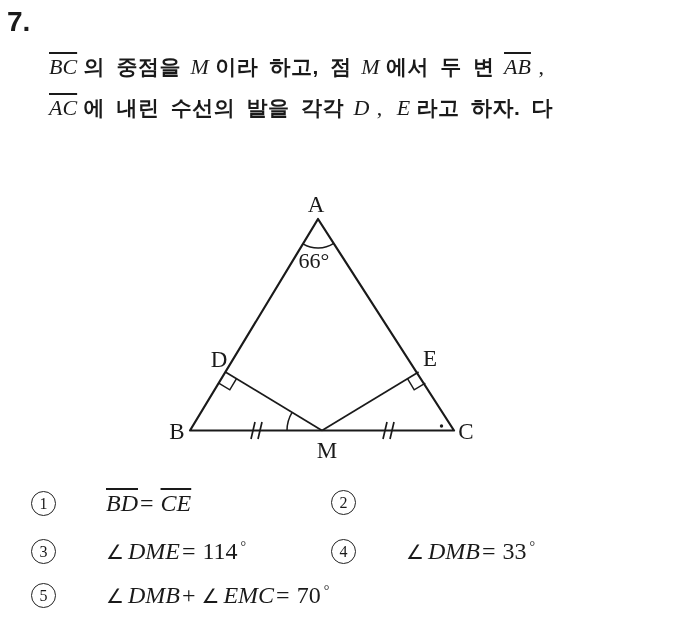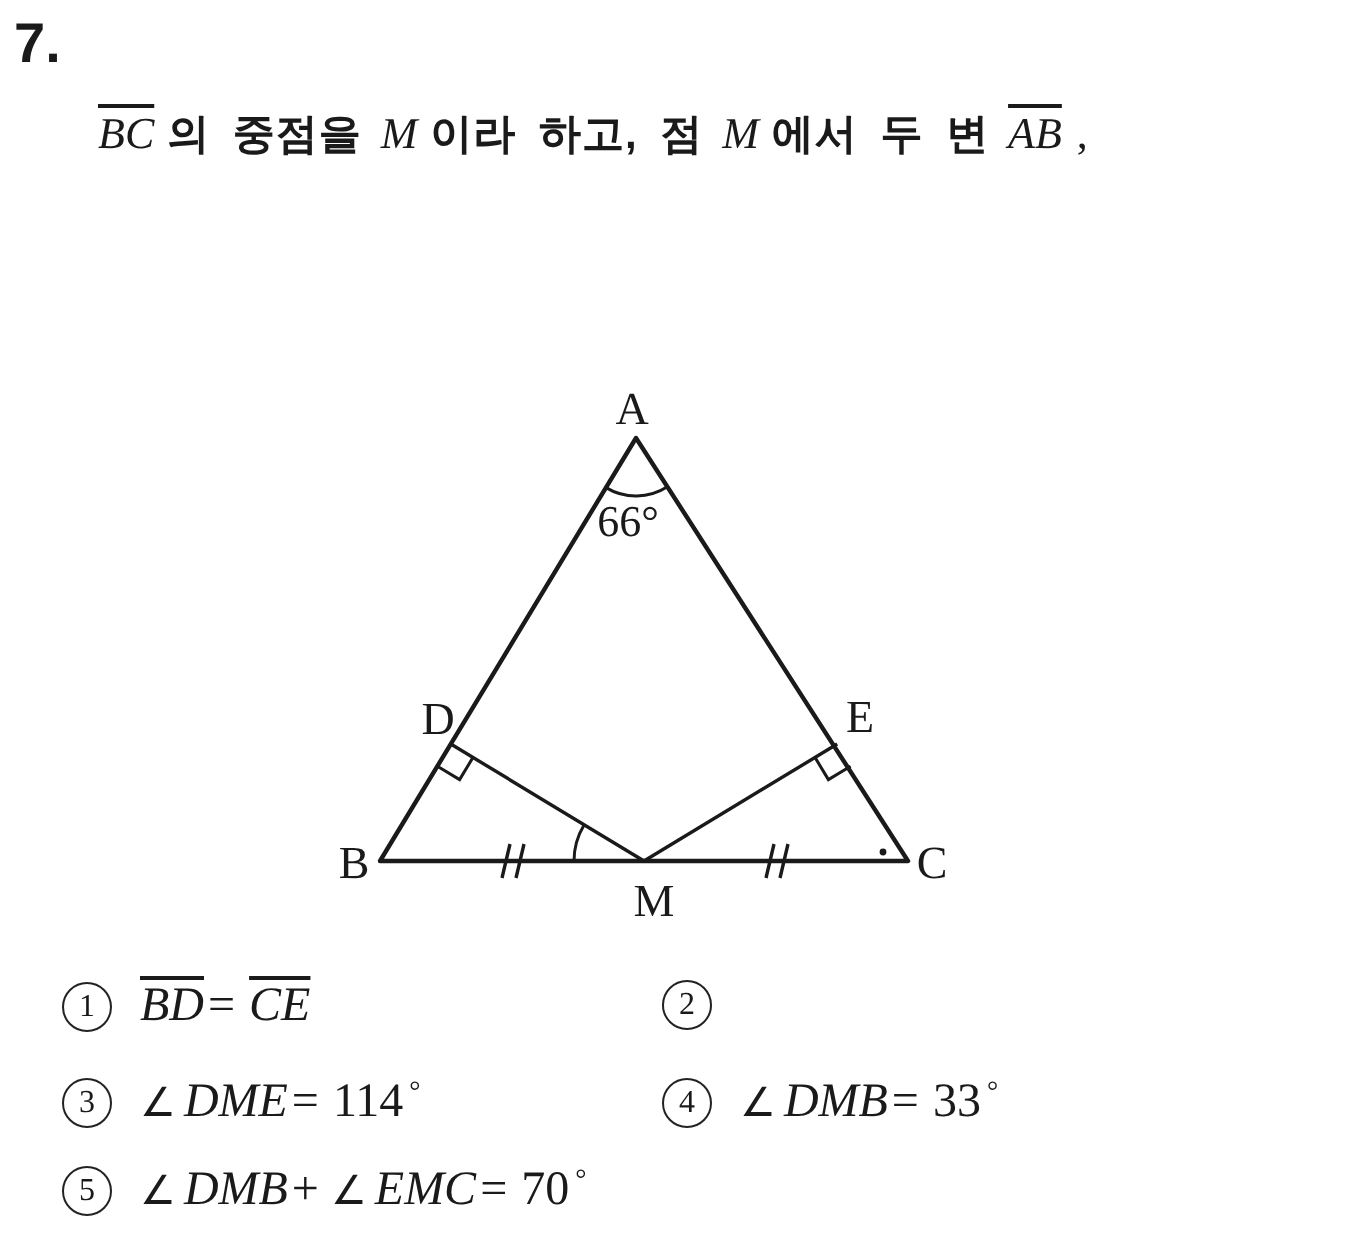--- a/index.html
+++ b/index.html
@@ -50,21 +50,21 @@
   .c4{left:331px;top:538px;}
   .c5{left:31px;top:582px;}
   .cnum{
     box-sizing:border-box;
     width:25px;height:25px;
     border:1.6px solid #222;border-radius:50%;
     display:flex;align-items:center;justify-content:center;
     font:16px "Liberation Serif",serif;
     flex:0 0 auto;
   }
-  .formula{font:italic 24px "Liberation Serif",serif;}
+  .formula{font:italic 24px "Liberation Serif",serif;margin-left:36px;}
   .fvar{font-style:italic;}
   .feq{font-style:normal;margin:0 7px 0 2px;}
   .fnum{font-style:normal;}
   .fplus{font-style:normal;margin:0 6px 0 2px;}
   .fang{
     font-family:"DejaVu Sans",sans-serif;font-style:normal;
     font-size:20px;margin-right:4px;
   }
   .fdeg{
     font-style:normal;font-size:14px;
@@ -83,20 +83,28 @@
     <span class="mv ov">BC</span>
     <span class="kr">의 중점을</span>
     <span class="mv">M</span>
     <span class="kr">이라 하고, 점</span>
     <span class="mv">M</span>
     <span class="kr">에서 두 변</span>
     <span class="mv ov">AB</span>
     <span class="mo">,</span>
   </div>
 
+  <div class="tline tl3">
+    <span class="mv ov">AC</span>
+    <span class="kr">에 내린 수선의 발을 각각</span>
+    <span class="mv">D</span>
+    <span class="mo">,</span>
+    <span class="mv">E</span>
+    <span class="kr">라고 하자. 다</span>
+  </div>
 
 
   <svg class="diagram" width="675" height="292" viewBox="0 186 675 292" xmlns="http://www.w3.org/2000/svg">
 
     <path class="dline" d="M190,430.5 L318,219 L454,430.5 Z" stroke-width="2.2" stroke-linejoin="round"></path>
 
     <path class="dline" d="M322,430.5 L225.4,372" stroke-width="1.7"></path>
     <path class="dline" d="M322,430.5 L418.6,372" stroke-width="1.7"></path>
 
     <path class="dline" d="M333.7,243.4 A29,29 0 0 1 303,243.8" stroke-width="1.5"></path>

